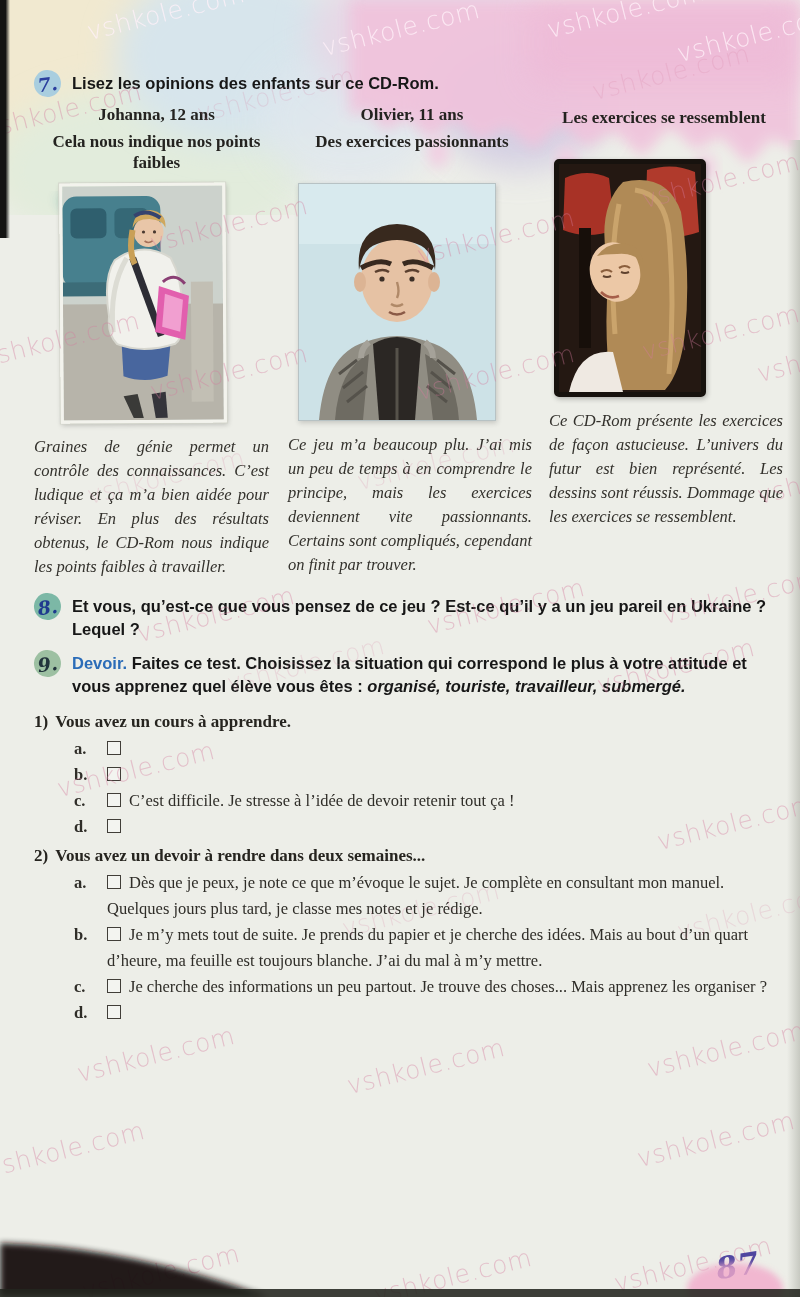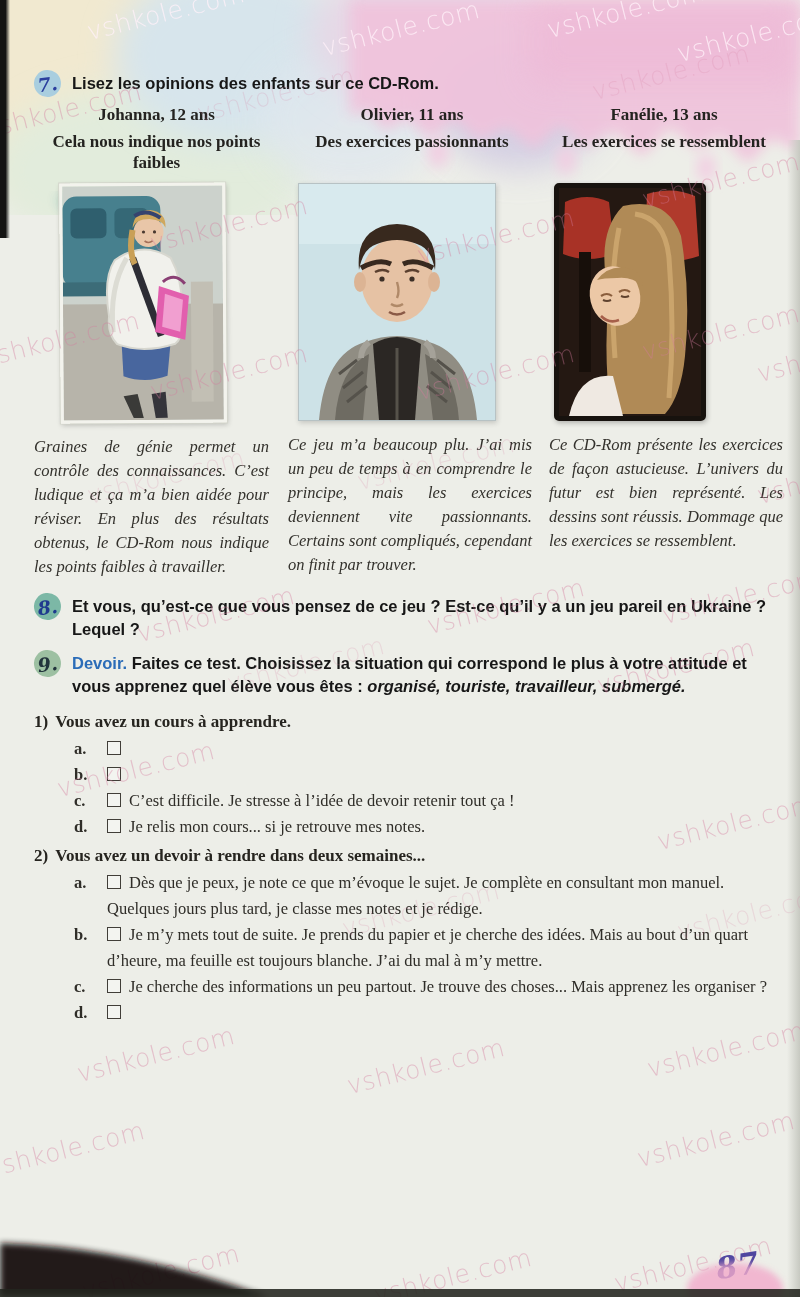--- a/index.html
+++ b/index.html
@@ -219,21 +219,20 @@
           <circle cx="83" cy="95" r="2.6" fill="#3c2f26"></circle>
             <circle cx="113" cy="95" r="2.6" fill="#3c2f26"></circle>
           <path d="M98,98 q3,10 0,16 M92,120 q6,4 12,0" stroke="#b08968" stroke-width="2.4" fill="none"></path>
           <path d="M90,128 q8,5 16,0" stroke="#8a5a46" stroke-width="2.6" fill="none"></path>
         </svg>
       </div>
       <div class="opinion op2">Ce jeu m’a beaucoup plu. J’ai mis un peu de temps à en comprendre le principe, mais les exercices deviennent vite passionnants. Certains sont compliqués, cependant on finit par trouver.</div>
     </div>
 
     <div class="col">
-      <div class="kid-name">Fanélie, 13 ans</div>
       <div class="kid-headline">Les exercices se ressemblent</div>
       <div class="photo ph3" style="width:142px;height:228px">
         <svg width="142" height="228" viewBox="0 0 142 228">
           <rect width="142" height="228" fill="#241812"></rect>
           <path d="M6,14 q22,-10 44,0 l6,52 q-28,10 -52,0 z" fill="#a83226"></path>
           <path d="M88,6 q26,-8 48,2 l4,60 q-28,10 -54,0 z" fill="#b03a2c"></path>
           <rect x="20" y="64" width="12" height="120" fill="#170f0a"></rect>
           <path d="M64,18 q44,-10 58,30 q10,60 4,120 q-4,40 -20,58 l-54,0 q-8,-60 -2,-120 q-14,-60 14,-88z" fill="#b08a56"></path>
           <path d="M76,26 q30,4 34,44 q6,70 0,140 M60,40 q-10,50 -4,130" stroke="#caa46c" stroke-width="5" fill="none"></path>
           <ellipse cx="56" cy="108" rx="25" ry="30" fill="#ecc8a6" transform="rotate(-14 56 108)"></ellipse>
@@ -271,21 +270,21 @@
       <li class="option">
         <span class="letter">a.</span><span class="checkbox"></span>
       </li>
       <li class="option">
         <span class="letter">b.</span><span class="checkbox"></span>
       </li>
       <li class="option">
         <span class="letter">c.</span><span class="checkbox"></span><span>C’est difficile. Je stresse à l’idée de devoir retenir tout ça !</span>
       </li>
       <li class="option">
-        <span class="letter">d.</span><span class="checkbox"></span><span>Je relis mon cours... si je retrouve mes notes.</span>
+        <span class="letter">d.</span><span class="checkbox"></span>
       </li>
     </ul>
 
     <div class="q-title">
       <span class="q-num">2)</span><span>Vous avez un devoir à rendre dans deux semaines...</span>
     </div>
     <ul class="options">
       <li class="option">
         <span class="letter">a.</span><span class="checkbox"></span><span>Dès que je peux, je note ce que m’évoque le sujet. Je complète en consultant mon manuel. Quelques jours plus tard, je classe mes notes et je rédige.</span>
       </li>

